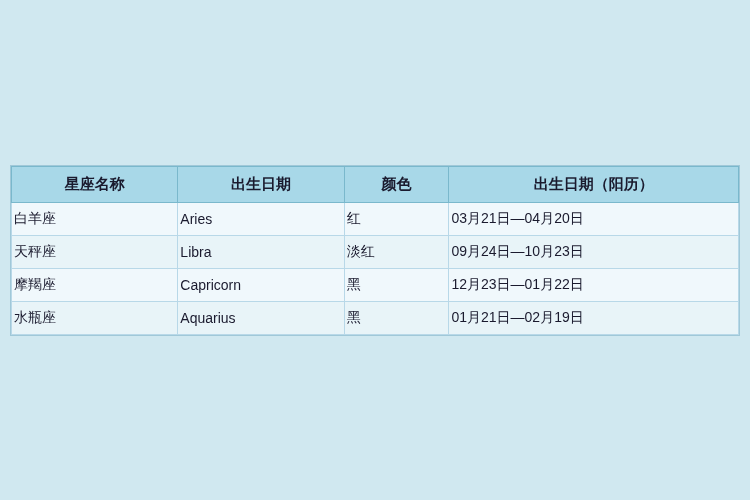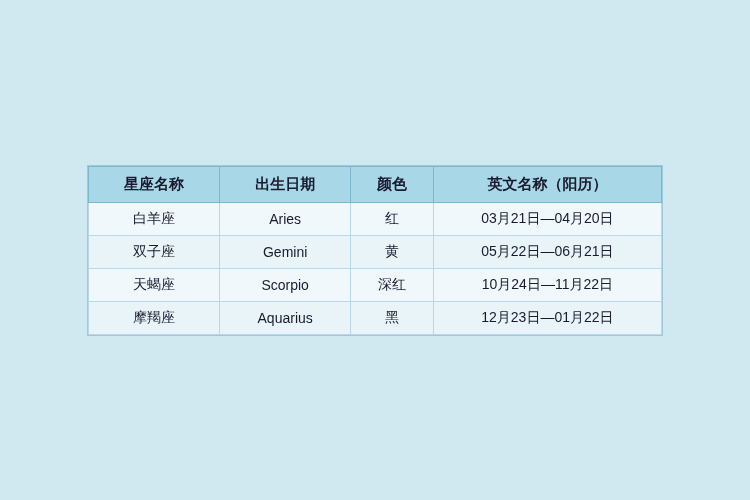--- a/index.html
+++ b/index.html
@@ -14,21 +14,21 @@
       background-color: #d0e8f0;
       display: flex;
       align-items: center;
       justify-content: center;
       font-family: "Microsoft YaHei", "SimHei", Arial, sans-serif;
     }
 
     .table-container {
       background-color: #e8f4f8;
       border: 1px solid #a0c8d8;
-      width: 576px;
+      width: 730px;
     }
 
     table {
       width: 100%;
       border-collapse: collapse;
     }
 
     thead tr th {
       background-color: #a8d8e8;
       color: #1a1a2e;
@@ -38,61 +38,60 @@
       border: 1px solid #7ab8cc;
       text-align: center;
     }
 
     tbody tr td {
       background-color: #f0f8fc;
       color: #1a1a2e;
       font-size: 14px;
       padding: 7px 2px;
       border: 1px solid #b8d8e8;
-      text-align: center;
       margin-top: 40px;
     }
 
     tbody tr:nth-child(even) td {
       background-color: #e8f4f8;
     }
   </style>
 </head>
 <body>
 
 <div class="table-container">
   <table>
     <thead>
       <tr>
         <th>星座名称</th>
         <th>出生日期</th>
         <th>颜色</th>
-        <th>英文名称（阳历）</th>
+        <th>出生日期（阳历）</th>
       </tr>
     </thead>
     <tbody id="table-body">
     <tr>
           <td>白羊座</td>
           <td>Aries</td>
           <td>红</td>
           <td>03月21日—04月20日</td>
         </tr>
         <tr>
-          <td>双子座</td>
-          <td>Gemini</td>
-          <td>黄</td>
-          <td>05月22日—06月21日</td>
-        </tr>
-        <tr>
-          <td>天蝎座</td>
-          <td>Scorpio</td>
-          <td>深红</td>
-          <td>10月24日—11月22日</td>
+          <td>天秤座</td>
+          <td>Libra</td>
+          <td>淡红</td>
+          <td>09月24日—10月23日</td>
         </tr>
         <tr>
           <td>摩羯座</td>
+          <td>Capricorn</td>
+          <td>黑</td>
+          <td>12月23日—01月22日</td>
+        </tr>
+        <tr>
+          <td>水瓶座</td>
           <td>Aquarius</td>
           <td>黑</td>
-          <td>12月23日—01月22日</td>
+          <td>01月21日—02月19日</td>
         </tr>
       </tbody>
   </table>
 </div>
 
 </body></html>

